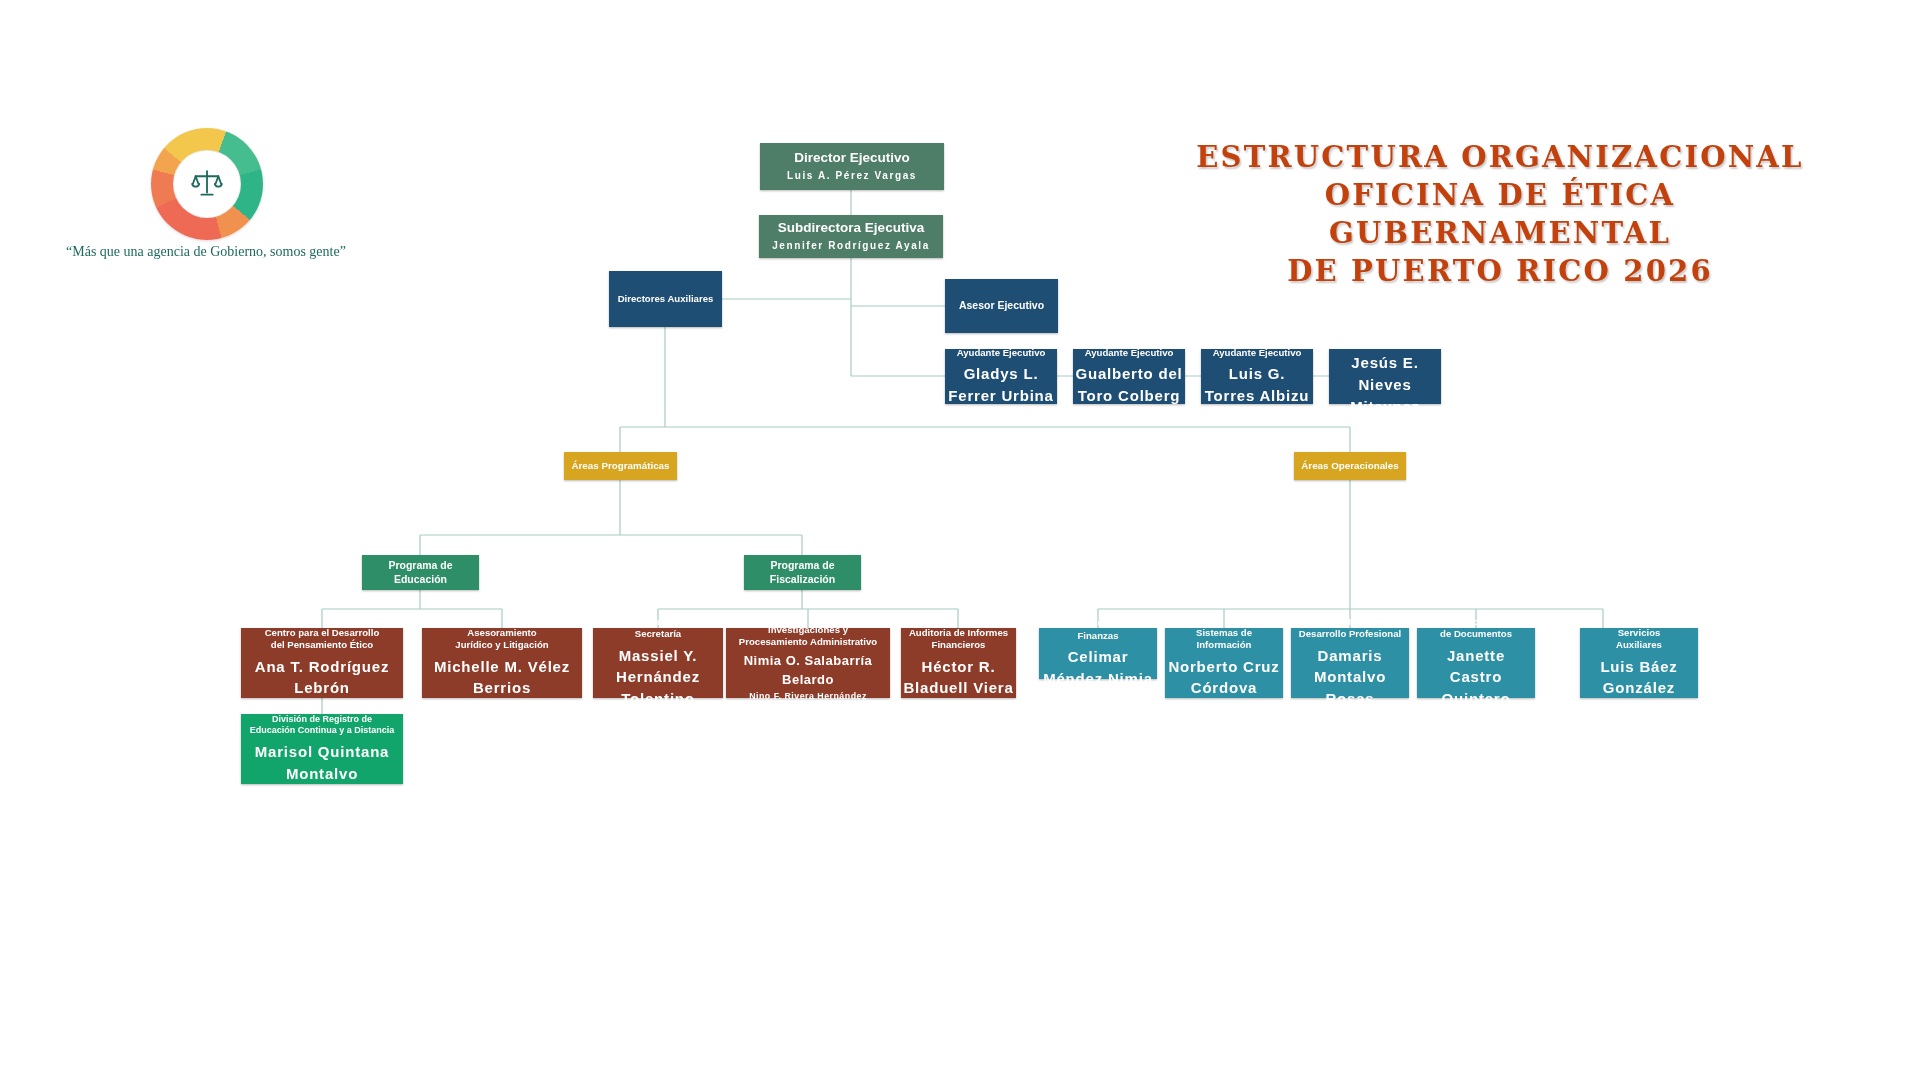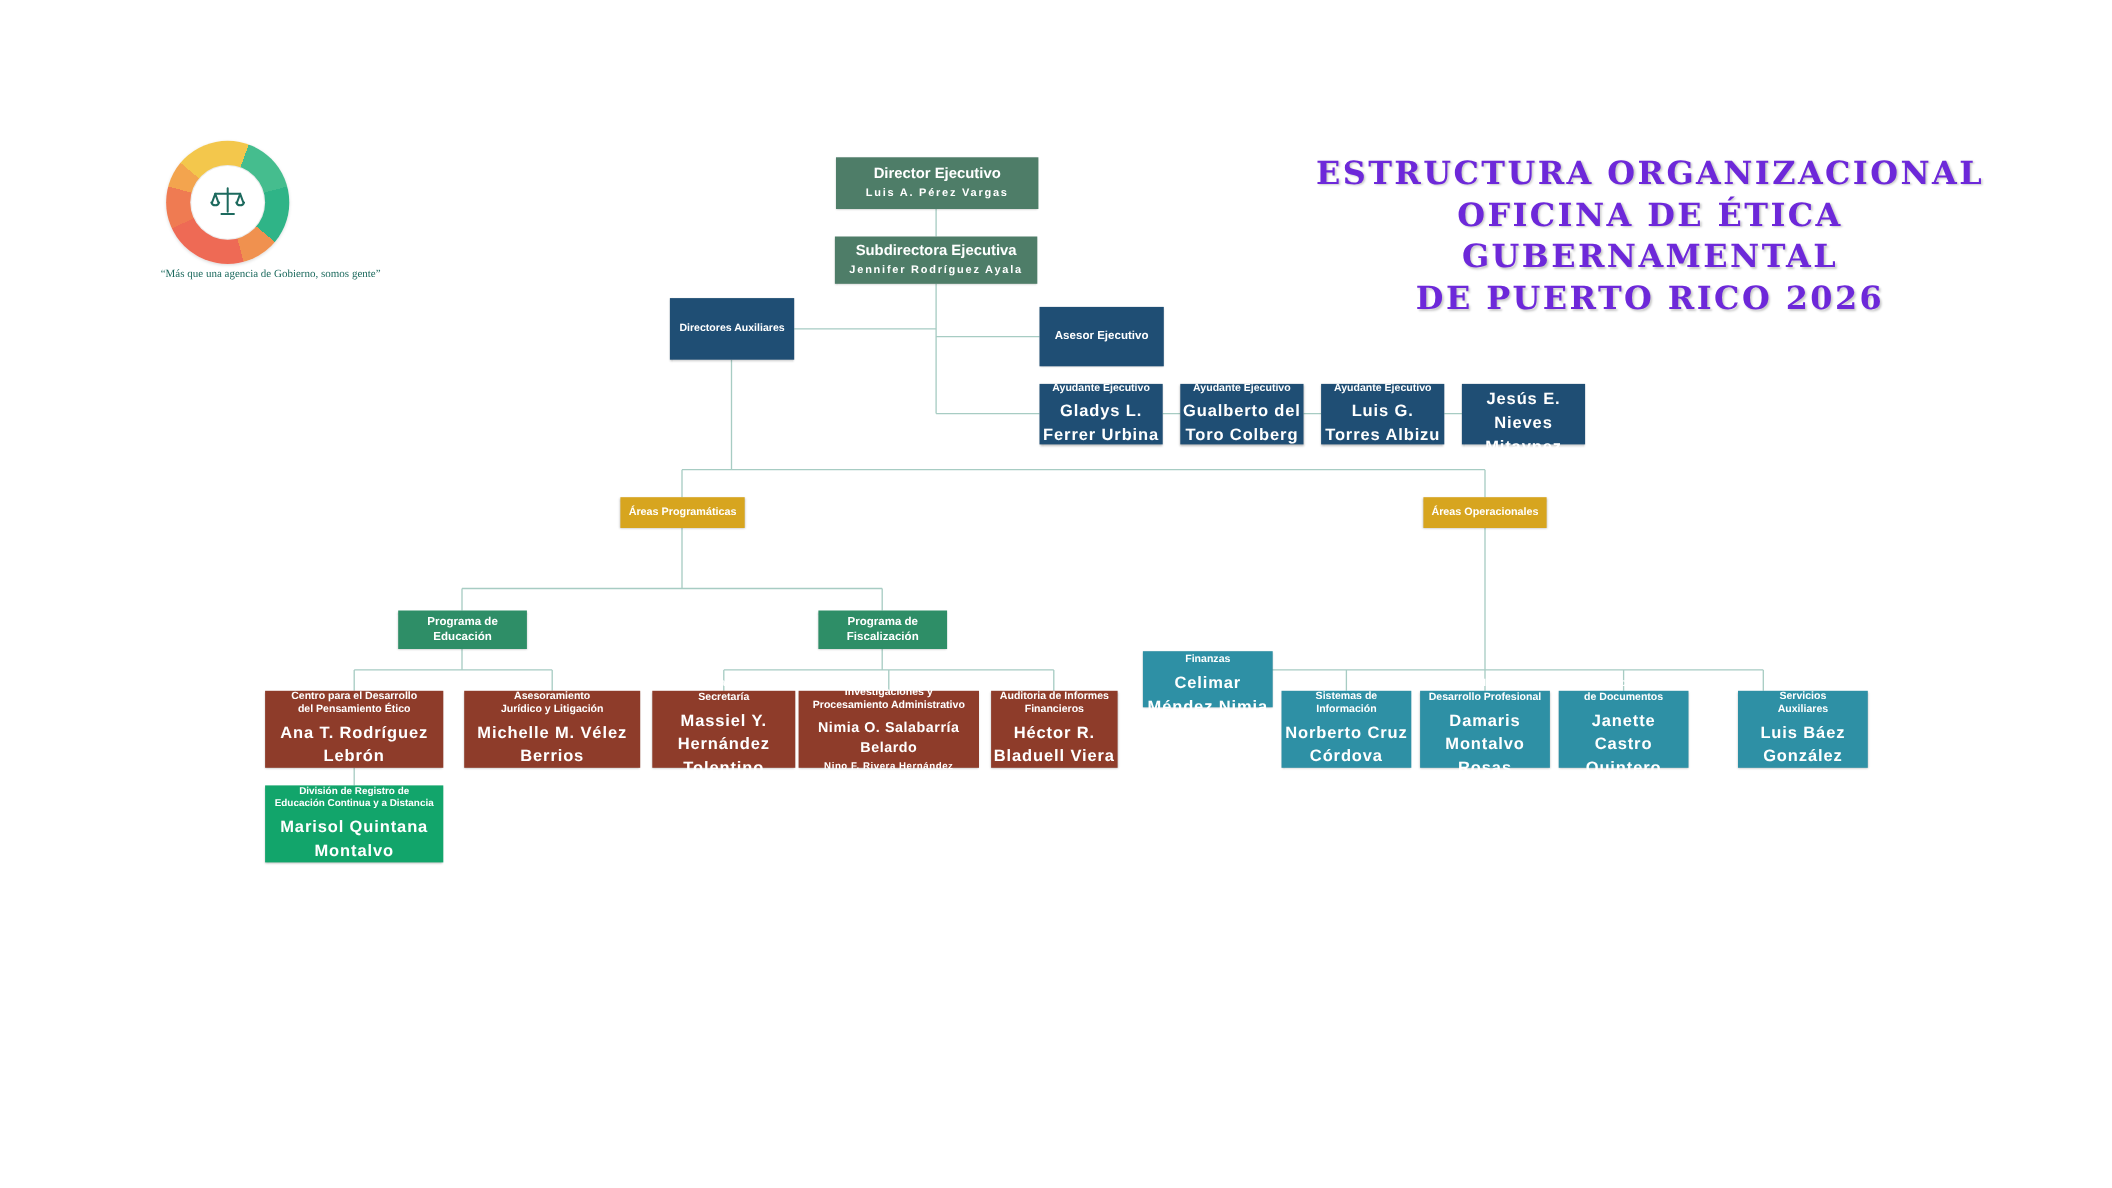--- a/index.html
+++ b/index.html
@@ -10,25 +10,25 @@
   
   .logo { position:absolute; left:151px; top:128px; width:112px; height:112px; border-radius:50%;
     background: conic-gradient(from -20deg,
       #f3c74c 0deg 40deg, #45bd8e 40deg 95deg, #2fb487 95deg 150deg,
       #f0914f 150deg 185deg, #ee6a55 185deg 265deg, #ef7b52 265deg 305deg,
       #f3a44e 305deg 330deg, #f3c74c 330deg 360deg);
     display:flex; align-items:center; justify-content:center;
     box-shadow:0 1px 3px rgba(0,0,0,0.15); }
   .logo-inner { width:68px; height:68px; border-radius:50%; background:#fff; display:flex; align-items:center; justify-content:center;
     box-shadow: inset 0 0 0 1px rgba(0,0,0,0.08); }
-  .tagline { position:absolute; left:66px; top:244px; width:280px; text-align:right;
-    font-family:"Liberation Serif", serif; font-size:10px; color:#1d6a5e; }
+  .tagline { position:absolute; left:66px; top:244px; width:280px; text-align:left;
+    font-family:"Liberation Serif", serif; font-size:14px; color:#1d6a5e; }
 
   .page-title { position:absolute; left:1150px; top:138px; width:700px; text-align:center;
-    font-family:"DejaVu Serif", serif; font-weight:700; color:#6d28d9;
+    font-family:"DejaVu Serif", serif; font-weight:700; color:#c2410c;
     font-size:29px; line-height:38px; letter-spacing:2.2px;
     text-shadow: 1.5px 1.5px 2px rgba(0,0,0,0.22); }
 
   
   svg.connectors { position:absolute; left:0; top:0; }
 
   
   .node { position:absolute; display:flex; flex-direction:column; align-items:center; justify-content:center;
     color:#fff; text-align:center; padding:4px 2px; box-shadow:0 1px 2px rgba(0,0,0,0.28); }
   .node .t { font-weight:700; font-size:9.6px; line-height:1.28; white-space:pre-line; }
@@ -187,21 +187,21 @@
 Financieros</div>
     <div class="n">Héctor R. Bladuell Viera</div>
   </div>
 
   <div class="node bgreen sm-t" style="left:241px;top:714px;width:162px;height:70px">
     <div class="t">División de Registro de
 Educación Continua y a Distancia</div>
     <div class="n">Marisol Quintana Montalvo</div>
   </div>
 
-  <div class="node teal" style="left:1039px;top:592px;width:118px;height:51px">
+  <div class="node teal" style="left:1039px;top:628px;width:118px;height:51px">
     <div class="t">Presupuesto y
 Finanzas</div>
     <div class="n">Celimar Méndez Nimia</div>
   </div>
   <div class="node teal" style="left:1165px;top:628px;width:118px;height:70px">
     <div class="t">Sistemas de
 Información</div>
     <div class="n">Norberto Cruz Córdova</div>
   </div>
   <div class="node teal" style="left:1291px;top:628px;width:118px;height:70px">

